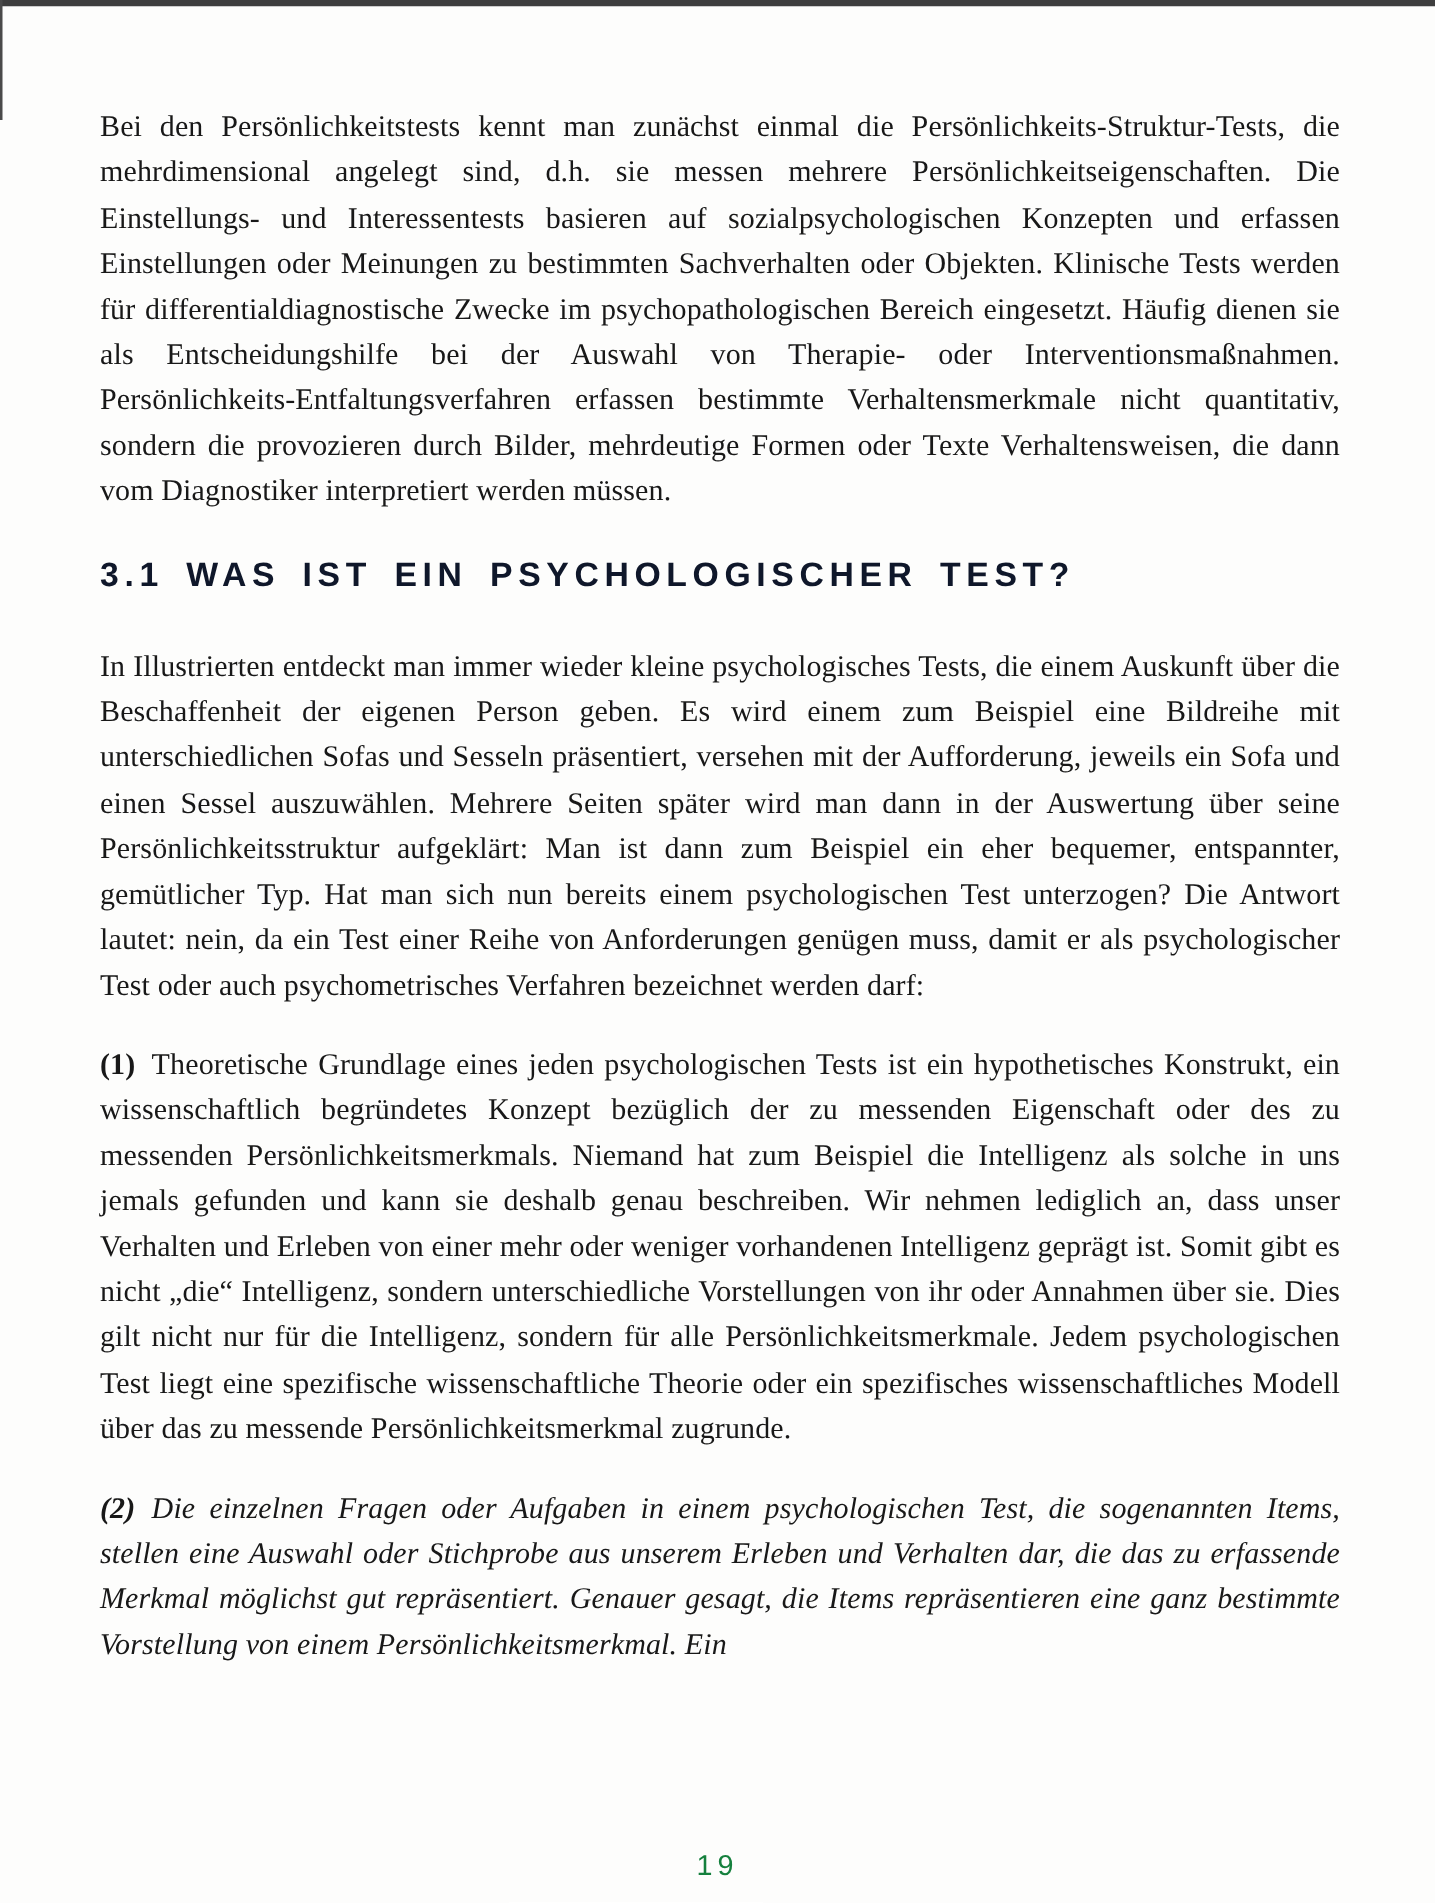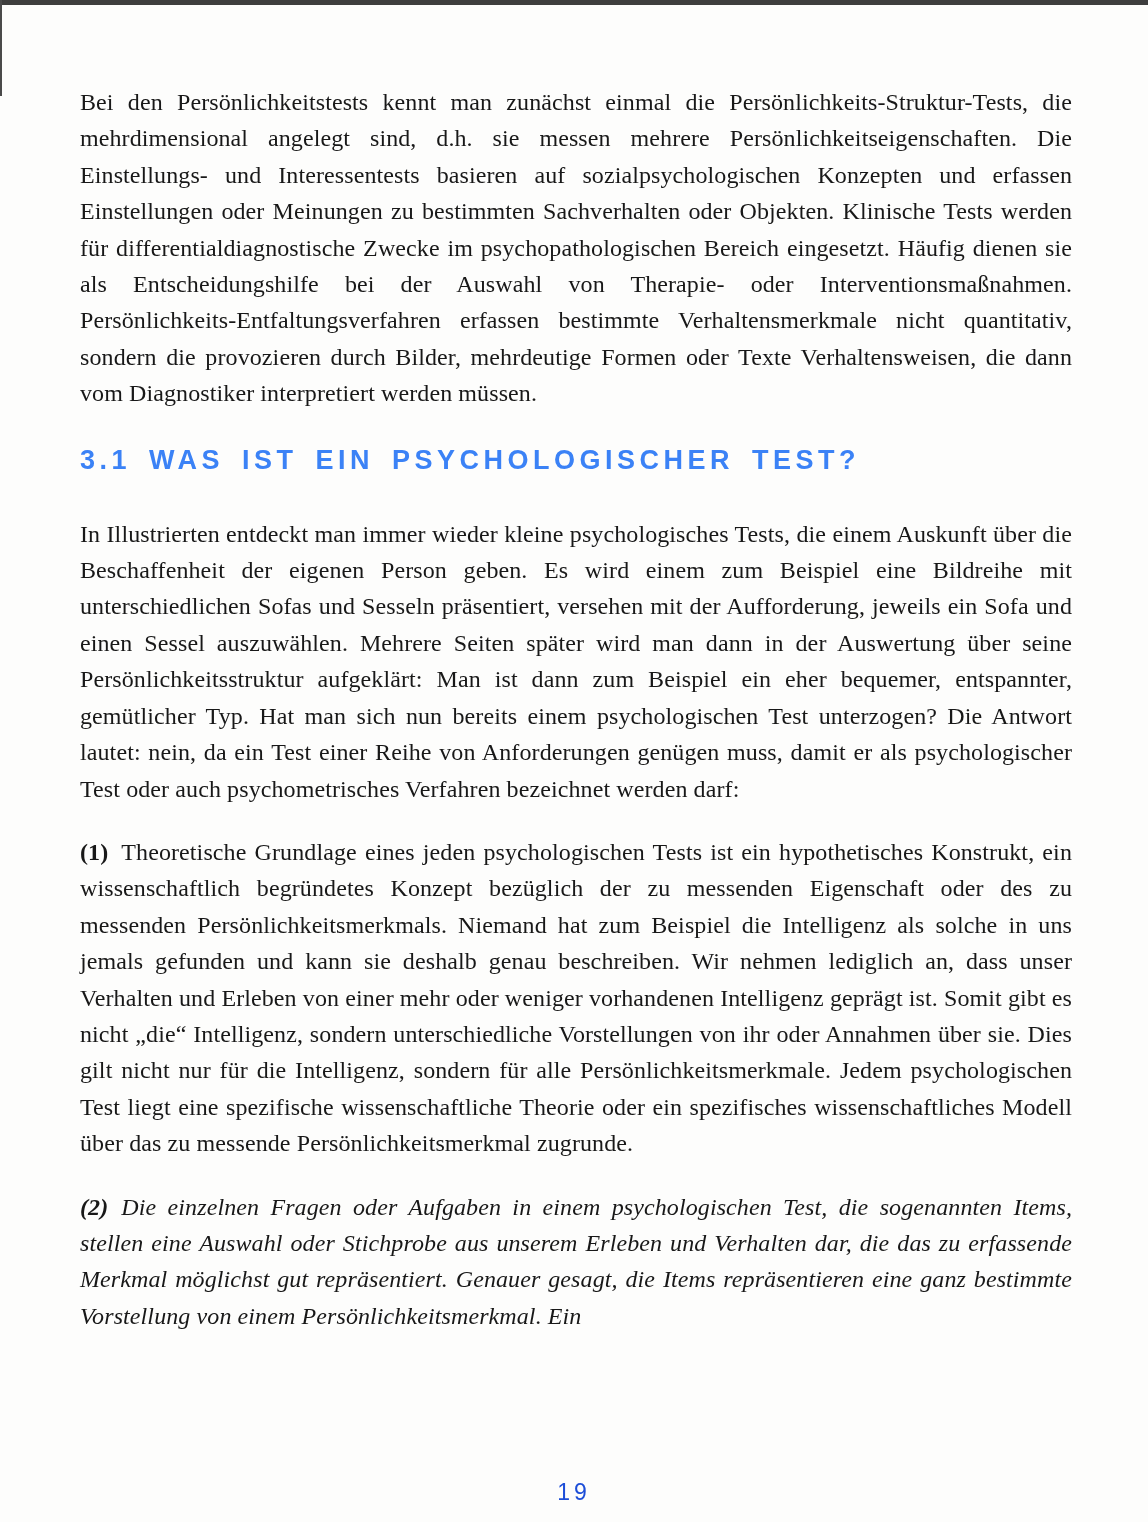--- a/index.html
+++ b/index.html
@@ -56,33 +56,33 @@
     margin-right: 13px;
   }
   h2.section-heading {
     margin: 32px 0 40px 0;
     font-family: "Liberation Sans", sans-serif;
     font-weight: bold;
     font-size: 27px;
     line-height: 32px;
     letter-spacing: 4.5px;
     word-spacing: 6px;
-    color: #3b82f6;
+    color: #0f172a;
     white-space: nowrap;
   }
   .page-footer {
     position: absolute;
     bottom: 16px;
     left: 0;
     width: 100%;
     text-align: center;
     font-family: "Liberation Sans", sans-serif;
     font-size: 23px;
     letter-spacing: 4px;
-    color: #1d4ed8;
+    color: #15803d;
   }
 </style>
 </head>
 <body>
 
 <div class="page">
 
   <div class="scan-edge-top"></div>
   <div class="scan-edge-left"></div>
 

